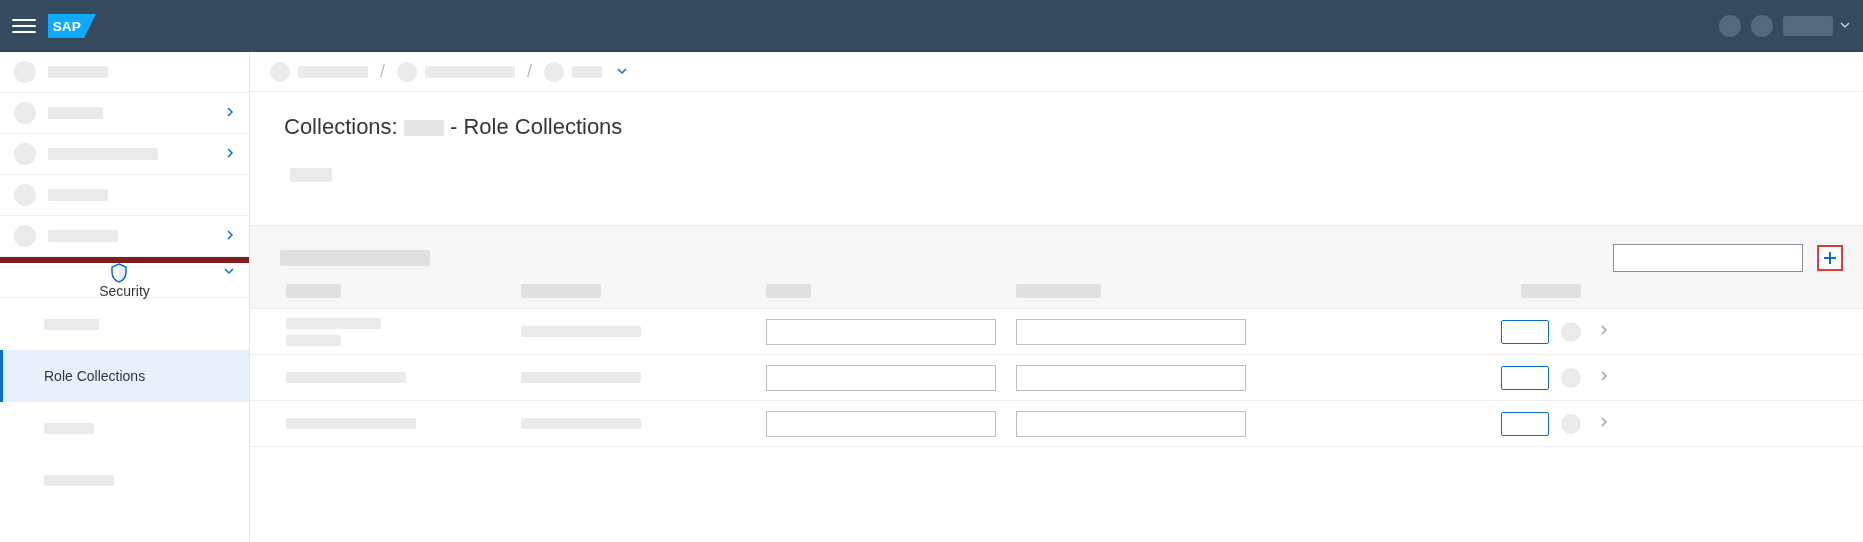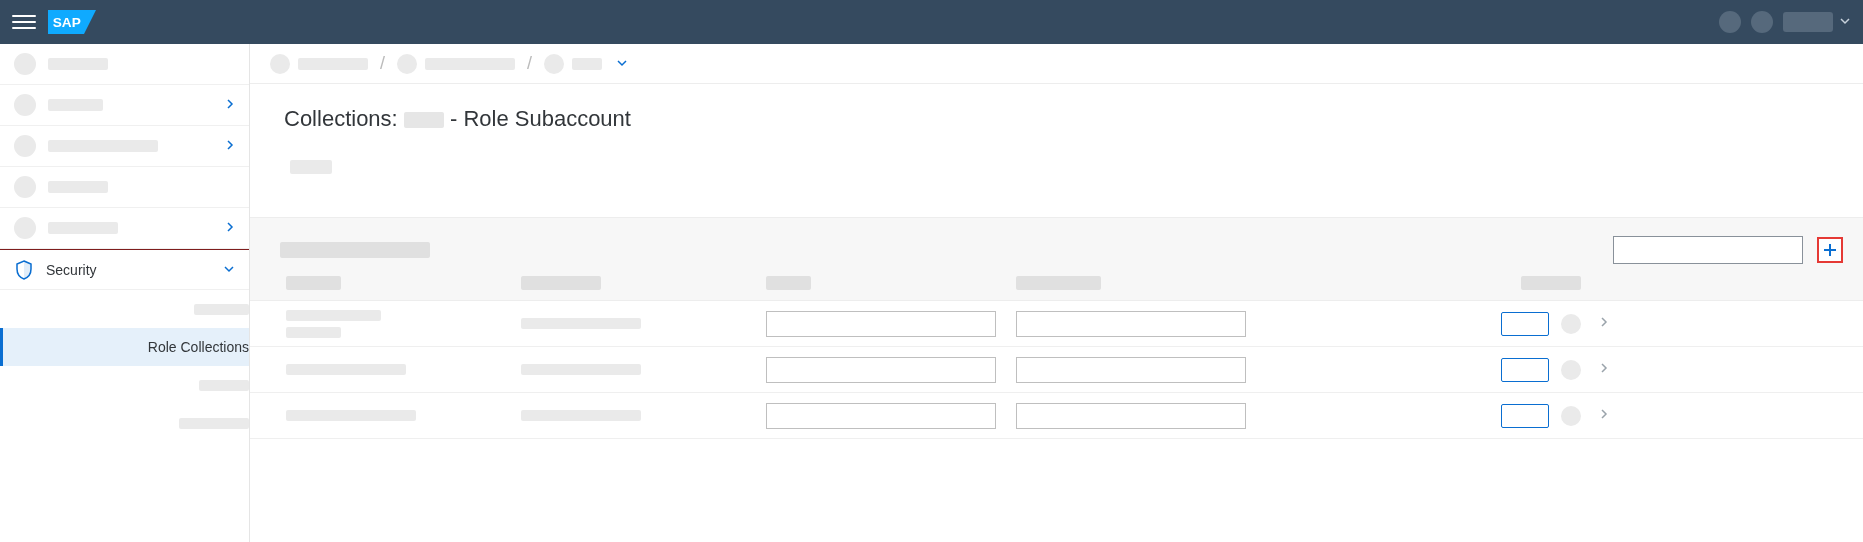--- a/index.html
+++ b/index.html
@@ -1,42 +1,42 @@
 <!DOCTYPE html>
 <html><head>
 <meta charset="utf-8">
 <style>
 * { box-sizing: border-box; margin: 0; padding: 0; }
 body { font-family: Arial, Helvetica, sans-serif; font-size: 14px; color: #32363a; background: #fff; overflow: hidden; width: 1863px; height: 542px; }
 
 
-.header { background: #354a5f; height: 44px; display: flex; align-items: center; padding: 0 12px; color: #fff; }
+.header { background: #354a5f; height: 52px; display: flex; align-items: center; padding: 0 12px; color: #fff; }
 .hamburger { width: 24px; height: 24px; display: flex; flex-direction: column; justify-content: center; gap: 4px; cursor: pointer; margin-right: 12px; }
 .hamburger span { height: 2px; background: #fff; border-radius: 1px; }
 .sap-logo { display:flex; align-items:center; }
 .sap-logo svg { height: 24px; }
 .header-spacer { flex: 1; }
 .header-circle { width: 22px; height: 22px; border-radius: 50%; background: #56697c; margin-left: 10px; }
 .header-pill { width: 50px; height: 20px; background: #56697c; border-radius: 3px; margin-left: 10px; }
 .header-chevron { margin-left: 6px; color: #c7d1db; }
 
 
 .layout { display: flex; height: calc(542px - 44px); }
 .sidebar { width: 250px; border-right: 1px solid #e5e5e5; background: #fff; overflow-y: auto; }
 .main { flex: 1; overflow: auto; background: #fff; position: relative; }
 
 
 .sb-item { height: 41px; display: flex; align-items: center; padding: 0 14px; border-bottom: 1px solid #f0f0f0; cursor: pointer; position: relative; }
 .sb-icon-circle { width: 22px; height: 22px; border-radius: 50%; background: #eaeaea; margin-right: 12px; flex-shrink: 0; }
 .sb-bar { height: 12px; background: #eaeaea; border-radius: 2px; }
 .sb-chevron { position: absolute; right: 14px; color: #0a6ed1; font-size: 16px; }
-.sb-item.security { border-top: 1px solid #7f1d1d; }
+.sb-item.security { border-top: 6px solid #7f1d1d; flex-direction: column; }
 .sb-shield { width: 20px; height: 20px; margin-right: 12px; display:flex; align-items:center; justify-content:center; }
 .sb-label { font-size: 14px; color: #32363a; }
-.sb-sub { padding-left: 44px; height: 38px; display: flex; align-items: center; cursor: pointer; justify-content: flex-end; }
+.sb-sub { padding-left: 44px; height: 52px; display: flex; align-items: center; cursor: pointer; }
 .sb-sub.active { background: #e5f0fa; border-left: 3px solid #0a6ed1; padding-left: 41px; }
 .sb-sub-bar { height: 11px; background: #eaeaea; border-radius: 2px; }
 
 
 .crumb-row { height: 40px; display: flex; align-items: center; padding: 0 20px; border-bottom: 1px solid #ededed; }
 .crumb-circle { width: 20px; height: 20px; border-radius: 50%; background: #eaeaea; margin-right: 8px; }
 .crumb-bar { height: 12px; background: #eaeaea; border-radius: 2px; }
 .crumb-sep { color: #bbb; margin: 0 12px; font-size: 18px; }
 .crumb-chev { color: #0a6ed1; margin-left: 14px; font-size: 14px; }
 
@@ -187,21 +187,21 @@
       <div class="crumb-bar" style="width:30px"></div>
       <span class="crumb-chev">
         <svg width="12" height="12" viewBox="0 0 12 12">
             <path d="M2 4 L6 8 L10 4" stroke="#0a6ed1" stroke-width="1.5" fill="none"></path>
           </svg>
       </span>
     </div>
 
     
     <div class="page-title">
-      <span>Collections: </span><span class="redact"></span><span> - Role Subaccount</span>
+      <span>Collections: </span><span class="redact"></span><span> - Role Collections</span>
     </div>
 
     <div class="sub-tag"></div>
 
     
     <div class="toolbar-wrap">
       <div class="toolbar-inner">
         <div class="toolbar-label"></div>
         <div class="toolbar-spacer"></div>
         <input class="search-input" type="text" placeholder="" style="">

